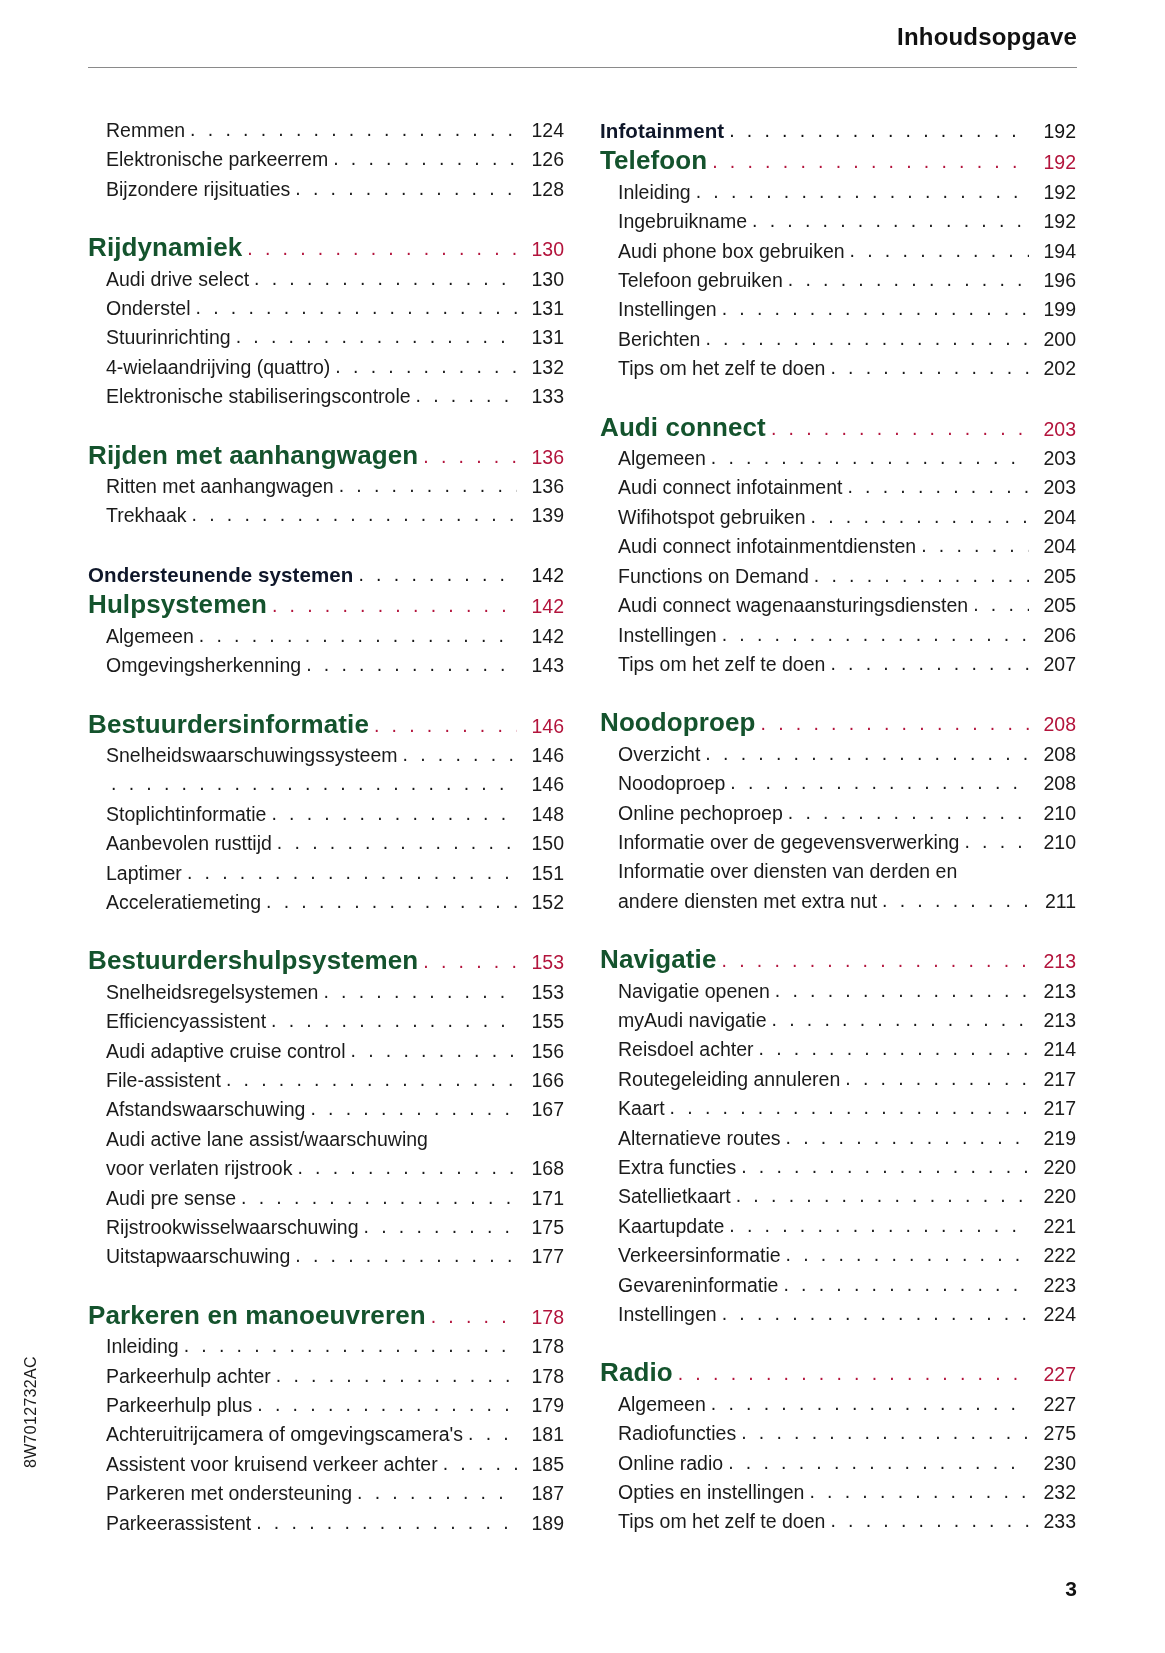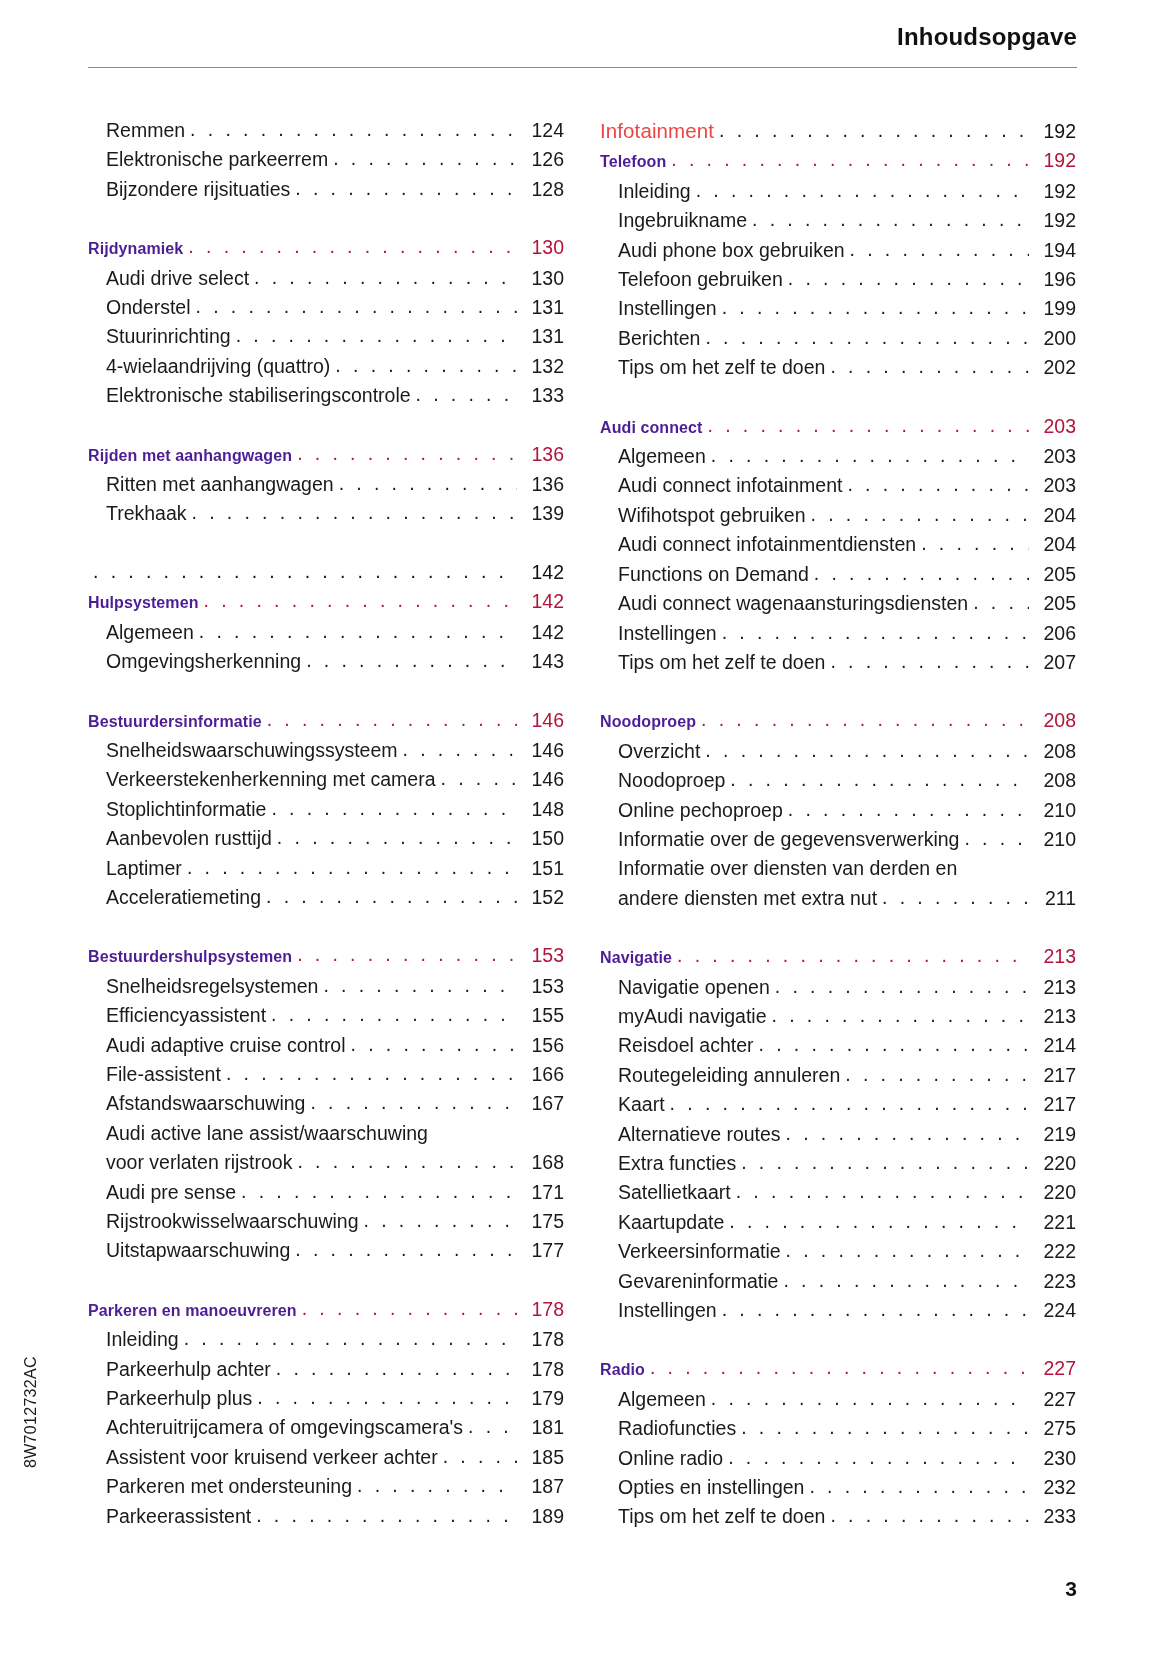--- a/index.html
+++ b/index.html
@@ -88,33 +88,33 @@
   }
   .entry .pageno {
     flex: 0 0 auto;
     width: 42px;
     text-align: right;
     font-size: 19.5px;
   }
 
   
   .entry.lvl-black .label {
-    font-weight: normal;
-    color: #ef4444;
+    font-weight: bold;
+    color: #0f172a;
     font-size: 20.5px;
     letter-spacing: 0.1px;
   }
   .entry.lvl-black .pageno { font-weight: normal; color: #111111; }
   .entry.lvl-black .leader { color: #111111; }
 
   
   .entry.lvl-red .label {
     font-weight: bold;
-    color: #4c1d95;
-    font-size: 16px;
+    color: #14532d;
+    font-size: 26px;
     letter-spacing: 0.1px;
   }
   .entry.lvl-red .pageno { color: #b3143c; font-weight: normal; }
   .entry.lvl-red .leader { color: #b3143c; }
 
   
   .entry.lvl-sub {
     padding-left: 18px;
   }
   .entry.lvl-sub .label { color: #1a1a1a; font-weight: normal; }
@@ -225,20 +225,21 @@
           </div>
           <div class="entry lvl-sub">
             <span class="label">Trekhaak</span>
             <span class="leader">. . . . . . . . . . . . . . . . . . . . . . . . . . . . . . . . . . . . . . . . . . . . . . . . . . . . . . . . . . . . . . . . . . . . . . . . . . . . . . . . . . . . . . . . . . </span>
             <span class="pageno">139</span>
           </div>
         </div>
         <div class="gap"></div>
         <div>
           <div class="entry lvl-black">
+            <span class="label">Ondersteunende systemen</span>
             <span class="leader">. . . . . . . . . . . . . . . . . . . . . . . . . . . . . . . . . . . . . . . . . . . . . . . . . . . . . . . . . . . . . . . . . . . . . . . . . . . . . . . . . . . . . . . . . . </span>
             <span class="pageno">142</span>
           </div>
           <div class="entry lvl-red">
             <span class="label">Hulpsystemen</span>
             <span class="leader">. . . . . . . . . . . . . . . . . . . . . . . . . . . . . . . . . . . . . . . . . . . . . . . . . . . . . . . . . . . . . . . . . . . . . . . . . . . . . . . . . . . . . . . . . . </span>
             <span class="pageno">142</span>
           </div>
           <div class="entry lvl-sub">
             <span class="label">Algemeen</span>
@@ -257,21 +258,20 @@
             <span class="label">Bestuurdersinformatie</span>
             <span class="leader">. . . . . . . . . . . . . . . . . . . . . . . . . . . . . . . . . . . . . . . . . . . . . . . . . . . . . . . . . . . . . . . . . . . . . . . . . . . . . . . . . . . . . . . . . . </span>
             <span class="pageno">146</span>
           </div>
           <div class="entry lvl-sub">
             <span class="label">Snelheidswaarschuwingssysteem</span>
             <span class="leader">. . . . . . . . . . . . . . . . . . . . . . . . . . . . . . . . . . . . . . . . . . . . . . . . . . . . . . . . . . . . . . . . . . . . . . . . . . . . . . . . . . . . . . . . . . </span>
             <span class="pageno">146</span>
           </div>
           <div class="entry lvl-sub">
-            <span class="label">Verkeerstekenherkenning met camera</span>
             <span class="leader">. . . . . . . . . . . . . . . . . . . . . . . . . . . . . . . . . . . . . . . . . . . . . . . . . . . . . . . . . . . . . . . . . . . . . . . . . . . . . . . . . . . . . . . . . . </span>
             <span class="pageno">146</span>
           </div>
           <div class="entry lvl-sub">
             <span class="label">Stoplichtinformatie</span>
             <span class="leader">. . . . . . . . . . . . . . . . . . . . . . . . . . . . . . . . . . . . . . . . . . . . . . . . . . . . . . . . . . . . . . . . . . . . . . . . . . . . . . . . . . . . . . . . . . </span>
             <span class="pageno">148</span>
           </div>
           <div class="entry lvl-sub">
             <span class="label">Aanbevolen rusttijd</span>

